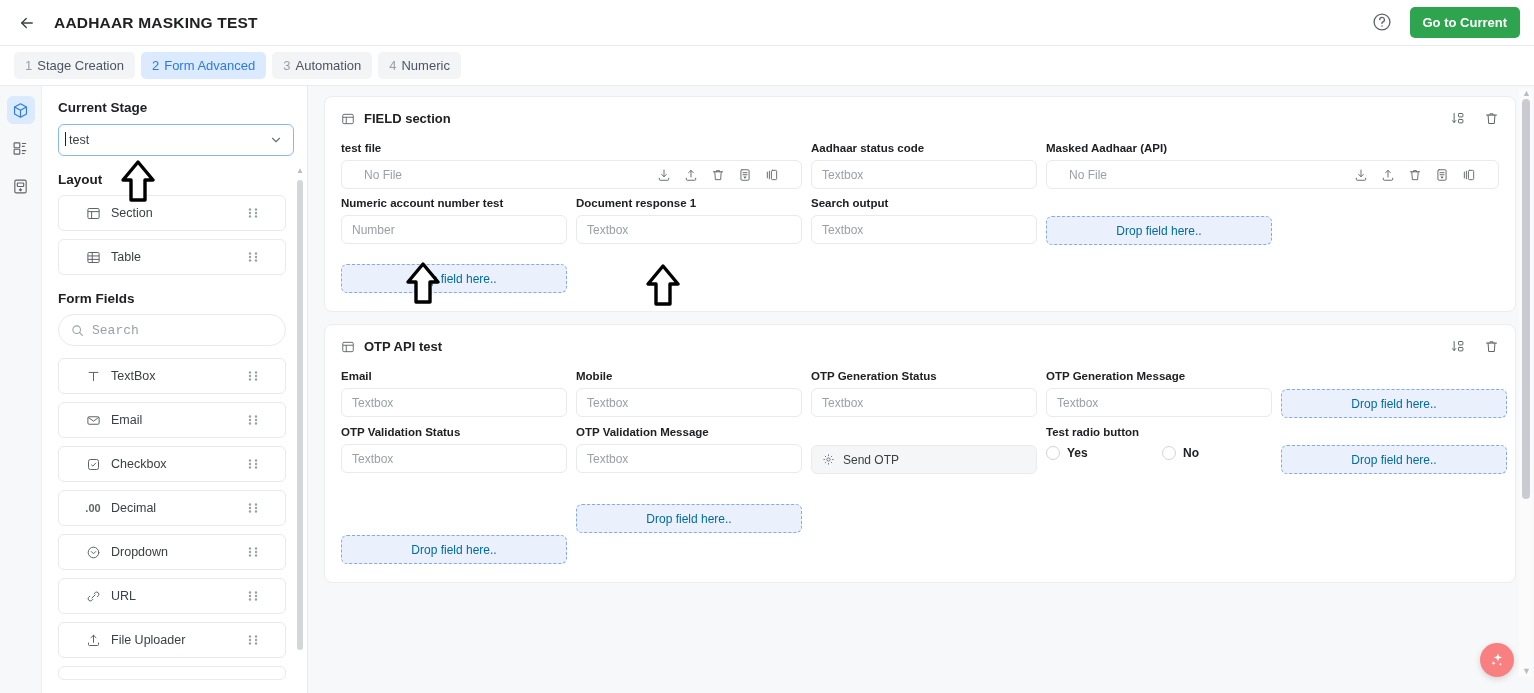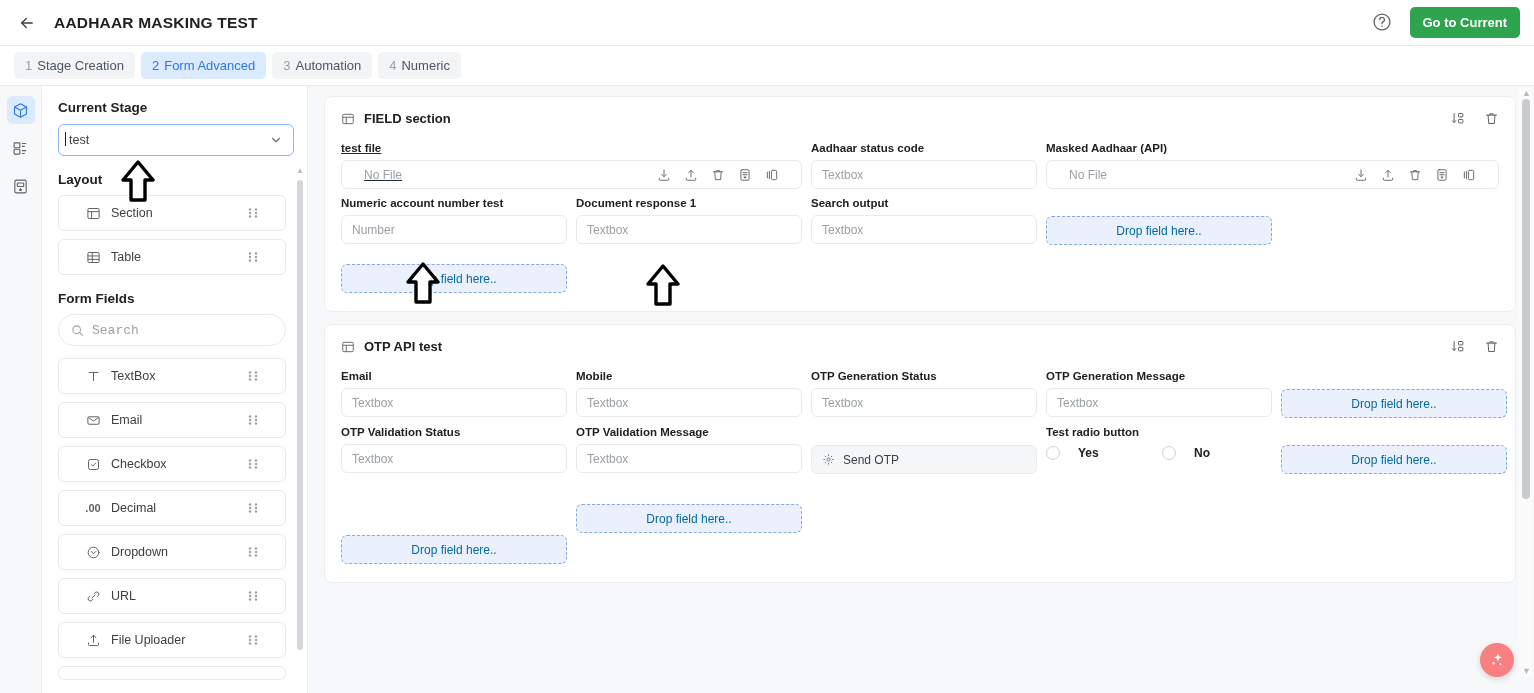--- a/index.html
+++ b/index.html
@@ -231,21 +231,21 @@
     border: 1px solid #e9ebee; border-radius: 6px;
     background: #f5f6f8;
     display: flex; align-items: center;
     padding: 0 10px; gap: 8px;
     font-size: 12px; color: #3c4043;
     cursor: pointer;
   }
   .act-btn .g-icon { color: #5f6368; display: flex; }
 
   .radio-row { display: flex; align-items: center; gap: 6px; margin-top: 2px; }
-  .radio-opt { display: flex; align-items: center; gap: 18px; cursor: pointer; width: 113px; }
+  .radio-opt { display: flex; align-items: center; gap: 7px; cursor: pointer; width: 113px; }
   .radio-dot {
     width: 14px; height: 14px; border-radius: 50%;
     border: 1.5px solid #d0d3d8; background: #fff;
   }
   .radio-lbl { font-size: 12px; font-weight: bold; color: #202124; }
 
   
   .canvas-scroll {
     position: absolute; right: 2px; top: 2px;
     width: 13px; height: 589px;
@@ -573,21 +573,21 @@
             <svg width="15" height="15" viewBox="0 0 24 24" fill="none" stroke="currentColor" stroke-width="1.6" stroke-linecap="round" stroke-linejoin="round">
                 <path d="M4 6.5h16M9.5 6.5V4.5h5v2"></path>
                 <path d="M6.5 6.5 7.5 20h9l1-13.5"></path>
               </svg>
           </span>
         </span>
       </div>
 
       <div class="fgrid">
 
-        <div class="field" style="grid-column: 1 / span 2; text-decoration: underline;">
+        <div class="field" style="grid-column: 1 / span 2;">
           <span class="f-label">test file</span>
           <div class="f-file">
             <span>No File</span>
             <span class="icons">
               <span>
                   <svg width="14" height="14" viewBox="0 0 24 24" fill="none" stroke="currentColor" stroke-width="1.6" stroke-linecap="round" stroke-linejoin="round">
                     <path d="M12 3.5v11M8 11l4 4 4-4"></path>
                     <path d="M4 17.5v2A1.5 1.5 0 0 0 5.5 21h13a1.5 1.5 0 0 0 1.5-1.5v-2"></path>
                   </svg>
                 </span>

